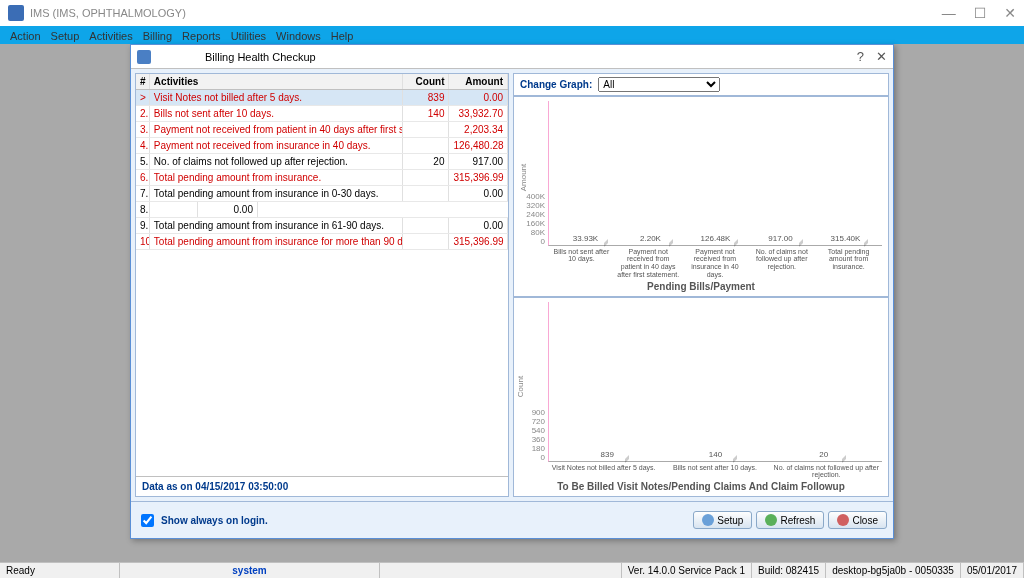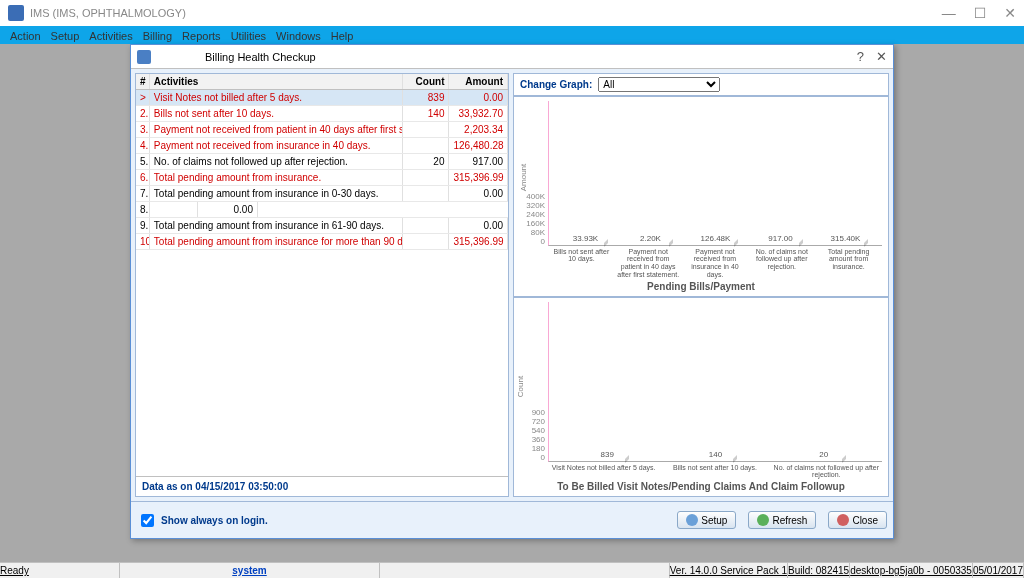--- a/index.html
+++ b/index.html
@@ -40,26 +40,26 @@
 .bars { flex: 1; display: flex; align-items: flex-end; justify-content: space-around; border-left: 1px solid #f9a8d4; border-bottom: 1px solid #aaa; padding: 0 4px; position: relative; }
 .bar-col { display: flex; flex-direction: column; align-items: center; width: 100%; }
 .bar3d { width: 36px; position: relative; }
 .bar3d::before { content: ''; position: absolute; top: -4px; left: 4px; right: -4px; height: 4px; background: rgba(255,255,255,0.4); transform: skewX(-45deg); }
 .bar3d::after { content: ''; position: absolute; top: -4px; right: -4px; bottom: 0; width: 4px; background: rgba(0,0,0,0.2); transform: skewY(-45deg); transform-origin: top; }
 .bar-val { font-size: 8px; color: #555; margin-bottom: 2px; white-space: nowrap; }
 .xaxis { display: flex; justify-content: space-around; margin-top: 2px; }
 .xaxis div { flex: 1; text-align: center; font-size: 7px; color: #555; line-height: 1.1; padding: 0 1px; }
 .chart-sub { text-align: center; font-weight: bold; font-size: 10px; color: #555; margin-top: 2px; }
 .ylab { position: absolute; left: -10px; top: 50%; transform: rotate(-90deg); transform-origin: center; font-size: 8px; color: #888; }
-.dlg-foot { height: 26px; border-top: 1px solid #a0b8d8; background: #e8f1fb; display: flex; align-items: center; padding: 18px 6px; gap: 12px; }
+.dlg-foot { height: 26px; border-top: 1px solid #a0b8d8; background: #e8f1fb; display: flex; align-items: center; padding: 18px 6px; gap: 4px; }
 .chk-row { display: flex; align-items: center; gap: 4px; font-weight: bold; color: #003a8c; font-size: 10px; }
 .btn { background: linear-gradient(#fefefe,#d8e4f0); border: 1px solid #8aa8c8; border-radius: 3px; padding: 2px 8px; font-size: 10px; cursor: default; display: flex; align-items: center; gap: 3px; }
 .btn .bi { width: 12px; height: 12px; border-radius: 6px; }
 .statusbar { position: absolute; bottom: 0; left: 0; right: 0; height: 16px; background: #f0f0f0; border-top: 1px solid #c0c0c0; display: flex; align-items: center; font-size: 10px; }
-.statusbar > div { padding: 0 0; border-right: 1px solid #c0c0c0; height: 100%; display: flex; align-items: center; text-decoration: underline; }
+.statusbar > div { padding: 0 6px; border-right: 1px solid #c0c0c0; height: 100%; display: flex; align-items: center; }
 .st-ready { width: 120px; } .st-sys { width: 260px; text-align: center; justify-content: center; color: #0040c0; font-weight: bold; }
 .st-mid { flex: 1; } .st-ver { } .st-bld { } .st-desk { } .st-date { border-right: none; }
 </style>
 </head>
 <body>
 
 <div class="titlebar">
   <div class="logo"></div>
   <span>IMS (IMS, OPHTHALMOLOGY)</span>
   <div class="winbtns">

